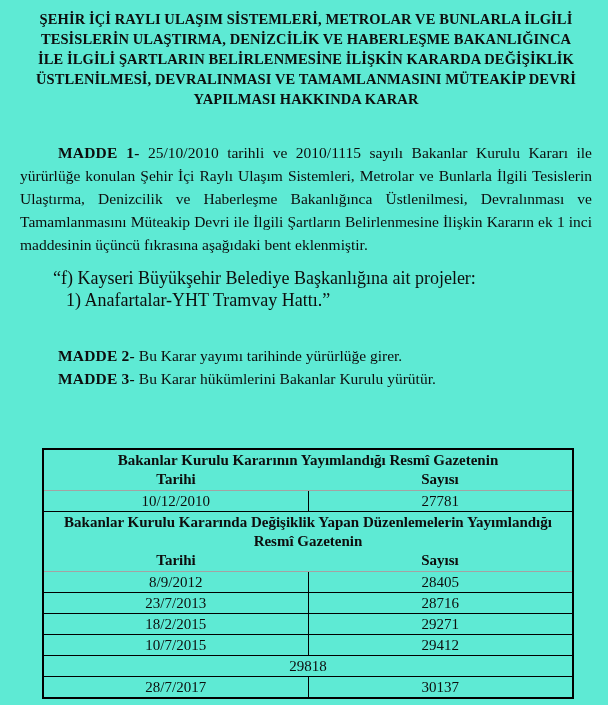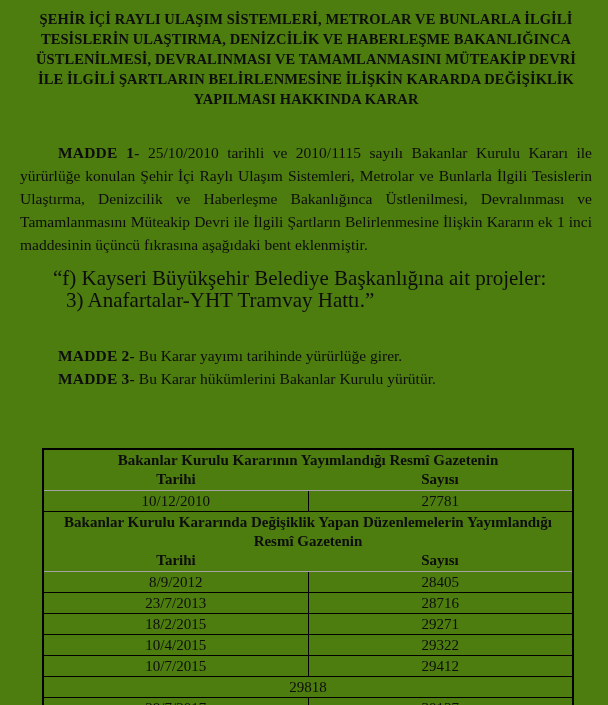--- a/index.html
+++ b/index.html
@@ -5,21 +5,21 @@
   html, body {
     margin: 0;
     padding: 0;
     background: #ffffff;
   }
   .page {
     position: relative;
     width: 608px;
     height: 705px;
     box-sizing: border-box;
-    background: #4d7c0f;
+    background: #5eead4;
     color: #0d0d0d;
     font-family: "Liberation Serif", "DejaVu Serif", serif;
     padding: 9px 16px 0 20px;
     overflow: hidden;
   }
   .doc-title {
     text-align: center;
     font-weight: bold;
     font-size: 14.5px;
     line-height: 20px;
@@ -34,21 +34,21 @@
     line-height: 23px;
     text-align: justify;
   }
   .para b { letter-spacing: 0.2px; }
   .madde1 {
     margin-top: 32px;
     text-indent: 38px;
   }
   .quote {
     margin-top: 11px;
-    font-size: 21px;
+    font-size: 18px;
     line-height: 22px;
   }
   .quote-line-1 { padding-left: 33px; }
   .quote-line-2 { padding-left: 46px; }
   .madde2 {
     margin-top: 33px;
     text-indent: 38px;
     text-align: left;
   }
   .madde3 {
@@ -91,30 +91,30 @@
   .t-cell-left { border-right: 1px solid #000; }
 </style>
 </head>
 <body>
 
 <div class="page">
 
   <div class="doc-title">
     <div class="t-line">ŞEHİR İÇİ RAYLI ULAŞIM SİSTEMLERİ, METROLAR VE BUNLARLA İLGİLİ</div>
     <div class="t-line">TESİSLERİN ULAŞTIRMA, DENİZCİLİK VE HABERLEŞME BAKANLIĞINCA</div>
+    <div class="t-line">İLE İLGİLİ ŞARTLARIN BELİRLENMESİNE İLİŞKİN KARARDA DEĞİŞİKLİK</div>
     <div class="t-line">ÜSTLENİLMESİ, DEVRALINMASI VE TAMAMLANMASINI MÜTEAKİP DEVRİ</div>
-    <div class="t-line">İLE İLGİLİ ŞARTLARIN BELİRLENMESİNE İLİŞKİN KARARDA DEĞİŞİKLİK</div>
     <div class="t-line">YAPILMASI HAKKINDA KARAR</div>
   </div>
 
   <p class="para madde1"><b>MADDE 1-</b><span> 25/10/2010 tarihli ve 2010/1115 sayılı Bakanlar Kurulu Kararı ile yürürlüğe konulan Şehir İçi Raylı Ulaşım Sistemleri, Metrolar ve Bunlarla İlgili Tesislerin Ulaştırma, Denizcilik ve Haberleşme Bakanlığınca Üstlenilmesi, Devralınması ve Tamamlanmasını Müteakip Devri ile İlgili Şartların Belirlenmesine İlişkin Kararın ek 1 inci maddesinin üçüncü fıkrasına aşağıdaki bent eklenmiştir.</span></p>
 
   <div class="quote">
     <div class="quote-line-1">“f) Kayseri Büyükşehir Belediye Başkanlığına ait projeler:</div>
-    <div class="quote-line-2">3)  Anafartalar-YHT Tramvay Hattı.”</div>
+    <div class="quote-line-2">1)  Anafartalar-YHT Tramvay Hattı.”</div>
   </div>
 
   <p class="para madde2"><b>MADDE 2-</b><span> Bu Karar yayımı tarihinde yürürlüğe girer.</span></p>
 
   <p class="para madde3"><b>MADDE 3-</b><span> Bu Karar hükümlerini Bakanlar Kurulu yürütür.</span></p>
 
   <div class="gazette-table">
 
     <div class="t-header">
       <div class="t-header-title">Bakanlar Kurulu Kararının Yayımlandığı Resmî Gazetenin</div>
@@ -143,24 +143,20 @@
     </div>
     <div class="t-row">
       <div class="t-cell t-cell-left">23/7/2013</div>
       <div class="t-cell">28716</div>
     </div>
     <div class="t-row">
       <div class="t-cell t-cell-left">18/2/2015</div>
       <div class="t-cell">29271</div>
     </div>
     <div class="t-row">
-      <div class="t-cell t-cell-left">10/4/2015</div>
-      <div class="t-cell">29322</div>
-    </div>
-    <div class="t-row">
       <div class="t-cell t-cell-left">10/7/2015</div>
       <div class="t-cell">29412</div>
     </div>
     <div class="t-row">
       <div class="t-cell">29818</div>
     </div>
     <div class="t-row">
       <div class="t-cell t-cell-left">28/7/2017</div>
       <div class="t-cell">30137</div>
     </div>

